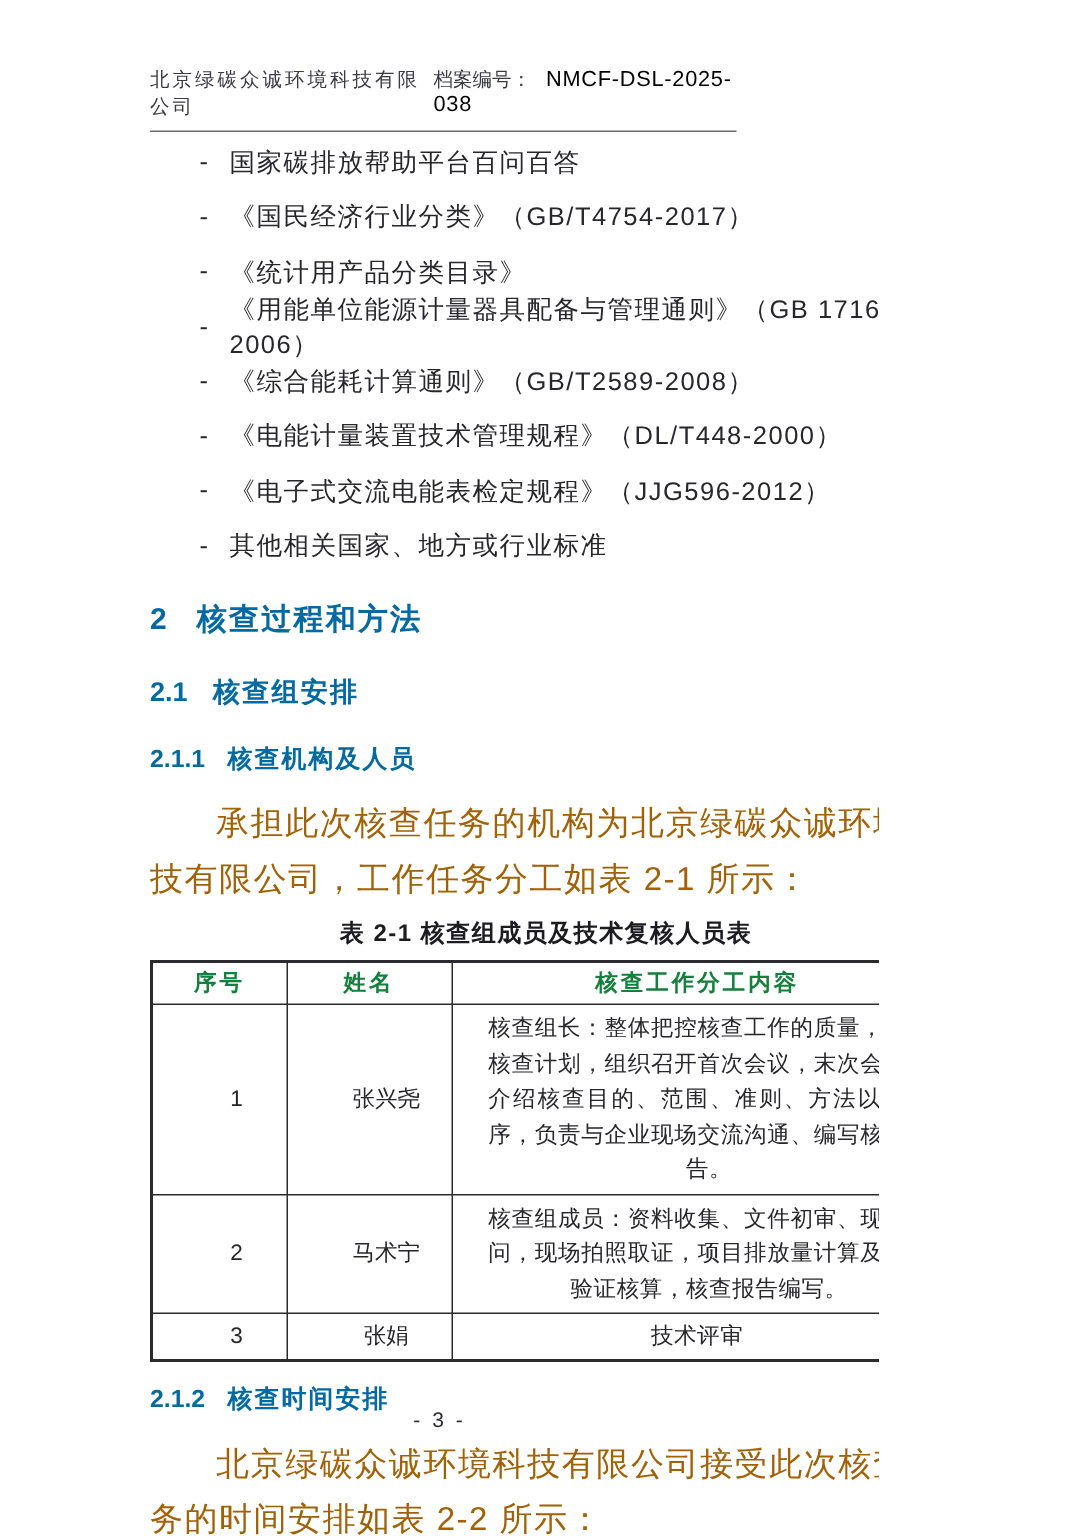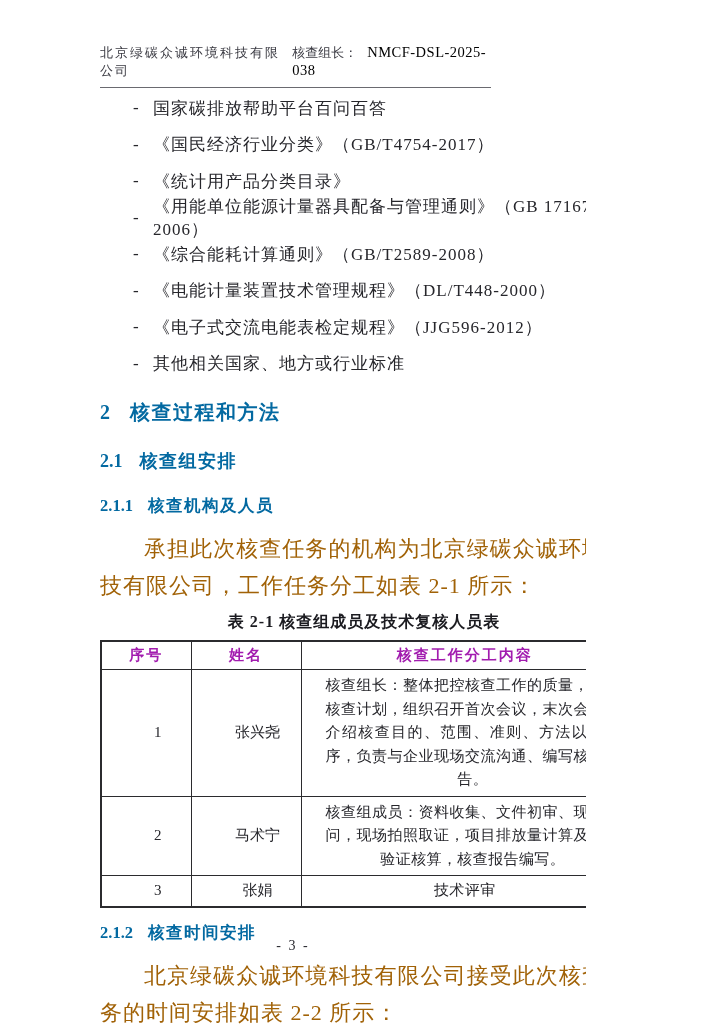--- a/index.html
+++ b/index.html
@@ -1,21 +1,21 @@
 <!DOCTYPE html>
 <html lang="zh"><head>
 <meta charset="utf-8">
 <style>
   html, body { margin: 0; padding: 0; background: #ffffff; }
   .page {
     position: relative;
     width: 586px;
     height: 1024px;
     background: #ffffff;
-    font-family: Liberation Serif, serif;
+    font-family: Liberation Sans, sans-serif;
     color: #26262b;
     overflow: hidden;
   }
   
   .page-header {
     position: absolute;
     top: 44px; left: 100px; right: 95px;
     display: flex;
     justify-content: space-between;
     align-items: baseline;
@@ -98,21 +98,21 @@
     color: #26262b;
     padding-left: 24px;
   }
   col.c-no   { width: 90px; }
   col.c-name { width: 110px; }
   col.c-duty { width: 328px; }
   table.team-table th {
     font-weight: bold;
     padding: 4px 2px;
     letter-spacing: 2px;
-    color: #a21caf;
+    color: #15803d;
   }
   td.cell-no, td.cell-name { text-align: center; }
   td.cell-duty {
     padding: 4px 8px;
     line-height: 23.5px;
     text-align: justify;
     text-align-last: center;
     letter-spacing: 0.4px;
   }
   td.cell-duty.single { text-align: center; padding: 3px 20px; }
@@ -127,21 +127,21 @@
   }
 </style>
 </head>
 <body>
 
 <div class="page">
 
   <div class="page-header">
     <span class="company-name">北京绿碳众诚环境科技有限公司</span>
     <span class="archive">
-      <span>核查组长：</span><span class="num">NMCF-DSL-2025-038</span>
+      <span>档案编号：</span><span class="num">NMCF-DSL-2025-038</span>
     </span>
   </div>
 
   <div class="content">
 
     <ul class="ref-list">
       <li>
           <span class="dash">-</span>
           <span>国家碳排放帮助平台百问百答</span>
         </li>

